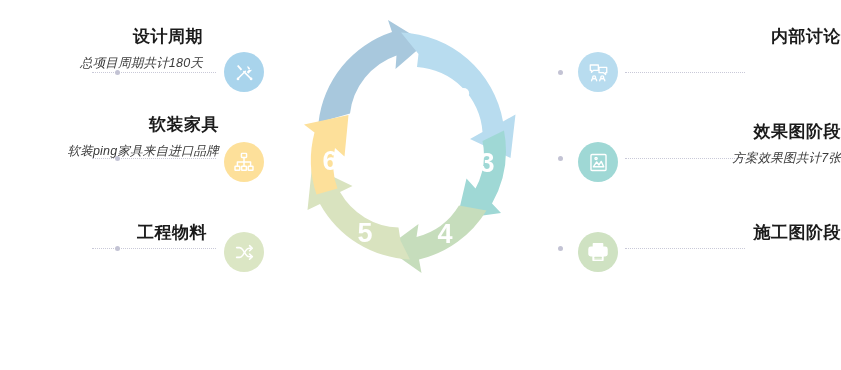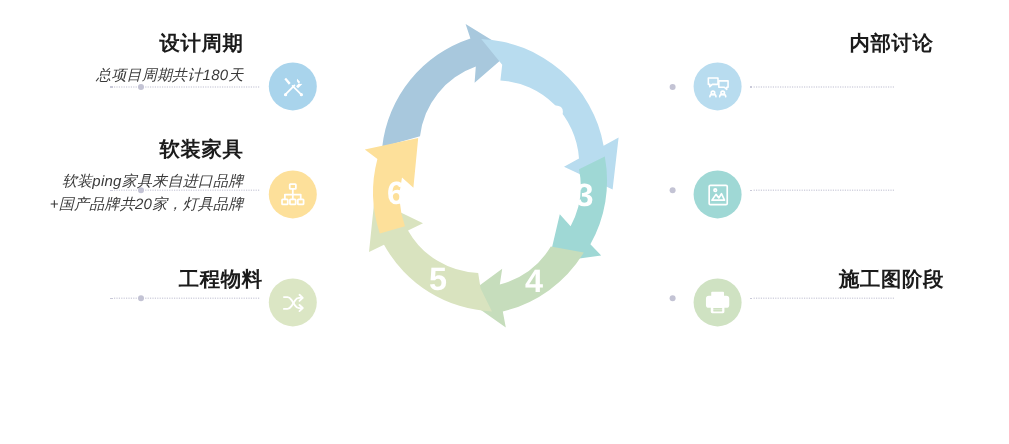--- a/index.html
+++ b/index.html
@@ -17,21 +17,21 @@
   
   .badge{
     position:absolute;width:40px;height:40px;border-radius:50%;
     display:flex;align-items:center;justify-content:center;
   }
   .badge svg{display:block;}
 
   
   .block{position:absolute;}
   .block.left{text-align:right;}
-  .block.right{text-align:center;}
+  .block.right{text-align:right;}
   .block h3{
     margin:0 0 7px 0;font-size:17px;font-weight:bold;color:#1b1b1b;
     letter-spacing:.5px;line-height:1.1;
   }
   .block p{
     margin:0;font-size:12.5px;line-height:1.55;color:#3a3a3a;
     letter-spacing:.2px;
     font-style:italic;
   }
 
@@ -134,37 +134,43 @@
     </span>
   </div>
 
   <div class="block left" style="left:0px;top:28px;width:203px;">
     <h3>设计周期</h3>
     <p>
       <span>总项目周期共计180天</span>
     </p>
   </div>
 
-  <div class="block left" style="left:0px;top:116px;width:203px;">
+  <div class="block left" style="left:16px;top:116px;width:203px;">
     <h3>软装家具</h3>
     <p>
       <span>软装ping家具来自进口品牌</span><br>
-      <span>+国产品牌共20家，灯具品牌</span><br>
+      <br>
       <br>
     </p>
   </div>
 
-  <div class="block left" style="left:16px;top:224px;width:203px;">
+  <div class="block left" style="left:4px;top:224px;width:203px;">
     <h3>工程物料</h3>
   </div>
 
   <div class="block right" style="left:645px;top:28px;width:196px;">
     <h3>内部讨论</h3>
   </div>
 
+  <div class="block right" style="left:645px;top:123px;width:196px;">
+    <h3>效果图阶段</h3>
+    <p>
+      <span>方案效果图共计7张</span>
+    </p>
+  </div>
 
   <div class="block right" style="left:645px;top:224px;width:196px;">
     <h3>施工图阶段</h3>
   </div>
 
   <div id="wheel">
     <svg width="265" height="290" viewBox="0 0 265 290">
 
       <g>
         <path d="M 30.5 104.5

